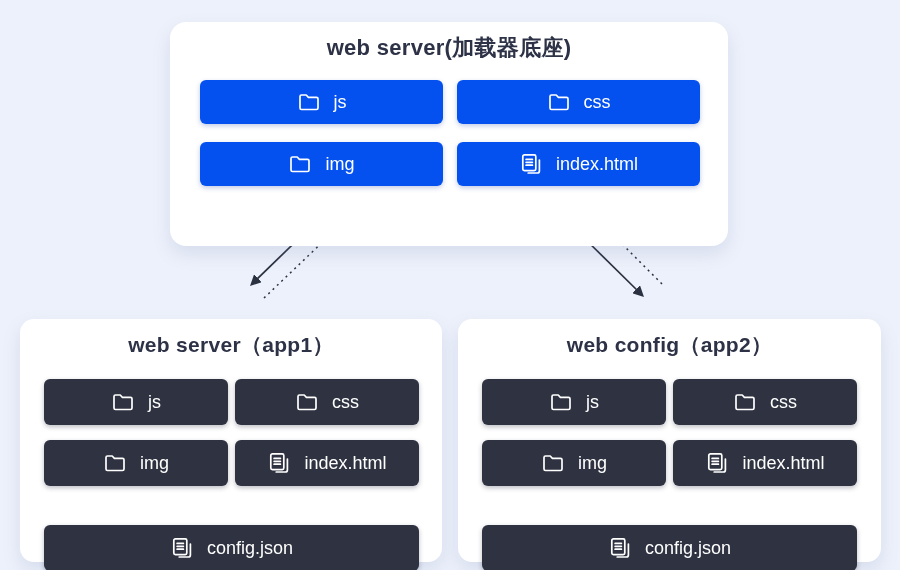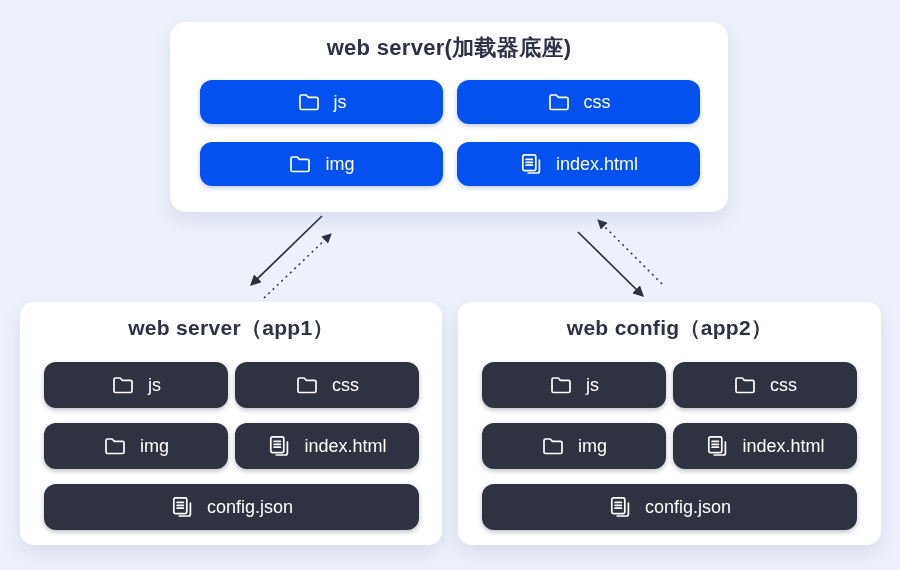--- a/index.html
+++ b/index.html
@@ -13,22 +13,22 @@
     background:#edf1fb;
     overflow:hidden;
   }
   
   .card{
     position:absolute;
     background:#ffffff;
     border-radius:16px;
     box-shadow:0 8px 18px rgba(100,120,170,.16);
   }
-  .card.top{left:170px;top:22px;width:558px;height:190px;}
-  .card.app{border-radius:14px;width:422px;height:243px;top:302px;}
+  .card.top{left:170px;top:22px;width:558px;height:224px;}
+  .card.app{border-radius:14px;width:422px;height:243px;top:319px;}
   .card.app.left{left:20px;}
   .card.app.right{left:458px;width:423px;}
   .title{
     margin:13px 0 0;
     text-align:center;
     font-weight:700;
     color:#2d3246;
     letter-spacing:.3px;
   }
   .card.top .title{font-size:22px;line-height:26px;}
@@ -37,35 +37,35 @@
   .grid{
     position:absolute;
     display:grid;
     grid-template-columns:1fr 1fr;
   }
   .card.top .grid{left:30px;top:58px;width:500px;gap:18px 14px;}
   .card.app .grid{left:24px;top:60px;width:375px;gap:15px 7px;}
   
   .node{
     display:flex;align-items:center;justify-content:center;
-    border-radius:12px;
+    border-radius:6px;
     color:#ffffff;
     font-size:18px;
   }
   .card.top .node{height:44px;}
   .card.app .node{height:46px;}
   .node.blue{
     background:#0451f0;
     box-shadow:0 2px 5px rgba(10,50,160,.25);
   }
   .node.dark{
     background:#2f3341;
     box-shadow:0 2px 5px rgba(20,25,45,.28);
   }
-  .node.span2{grid-column:1 / -1;}
+  .node.span2{grid-column:1 / -1;margin-top:24px;}
   .node .ic{
     width:24px;height:24px;
     margin-right:13px;
     display:inline-flex;
     flex:0 0 auto;
   }
   .node .ic svg{width:24px;height:24px;stroke:#fff;fill:none;stroke-width:1.7;stroke-linejoin:round;stroke-linecap:round;}
   .node .lb{line-height:1;}
   
   #arrows{position:absolute;left:0;top:0;pointer-events:none;}

